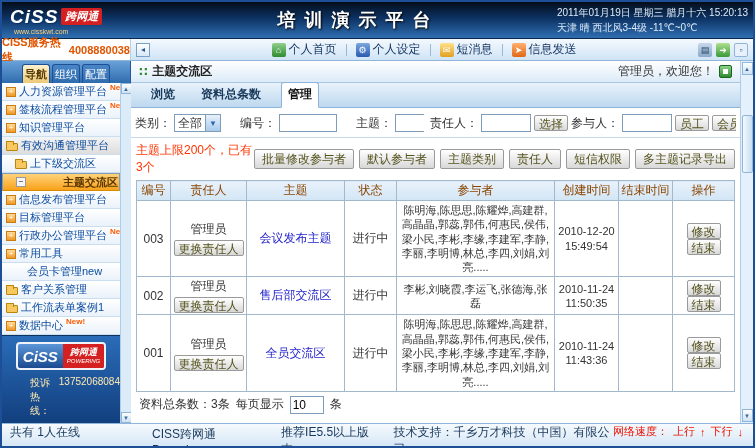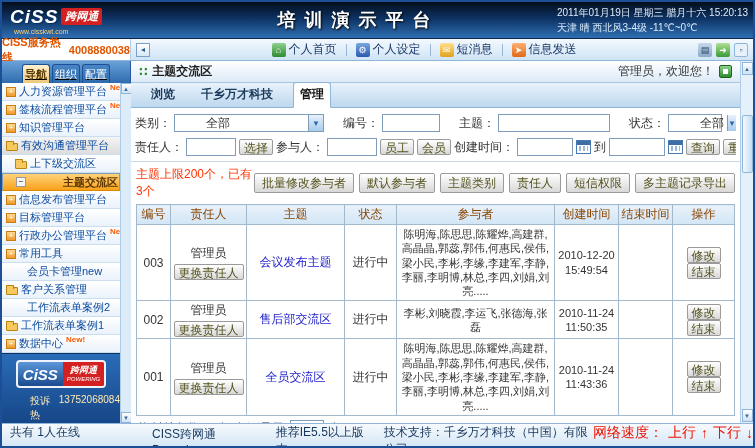--- a/index.html
+++ b/index.html
@@ -33,21 +33,21 @@
   .tb-rico { width: 14px; height: 14px; border-radius: 2px; color: #fff; font-size: 9px; display: flex; align-items: center; justify-content: center; cursor: pointer; }
   .ico-report { background: linear-gradient(#c8d8ea, #8aa8c8); color: #2a4a6a; }
   .ico-logout { background: linear-gradient(#b0e090, #3a9a3a); }
   .ico-minimize { background: #e8f1fa; border: 1px solid #8fb6da; color: #3a6a9e; }
 
   
   .bodyrow { flex: 1; display: flex; min-height: 0; }
 
   
   .sidebar { width: 129px; flex: none; border-right: 1px solid #2456a4; display: flex; flex-direction: column; background: #eef5fc; }
-  .side-tabs { height: 22px; flex: none; background: linear-gradient(#6aa2d8, #2f6cae); display: flex; align-items: flex-end; padding: 2px 20px 0; gap: 2px; text-decoration: underline; }
+  .side-tabs { height: 22px; flex: none; background: linear-gradient(#6aa2d8, #2f6cae); display: flex; align-items: flex-end; padding: 2px 20px 0; gap: 2px; }
   .side-tab { flex: 1; height: 19px; display: flex; align-items: center; justify-content: center; font-size: 11px; color: #fff; border-radius: 3px 3px 0 0; background: linear-gradient(#4a86c6, #2f6cae); border: 1px solid #1d4f96; border-bottom: none; cursor: pointer; }
   .side-tab.active { background: linear-gradient(#fdf2cf, #ecc978); color: #5a3a00; font-weight: bold; }
   .side-body { flex: 1; display: flex; min-height: 0; }
   .side-left { width: 118px; flex: none; display: flex; flex-direction: column; }
   .side-menu { display: flex; flex-direction: column; }
   .side-item { height: 18px; flex: none; display: flex; align-items: center; gap: 3px; padding: 0 1px 0 4px; border-bottom: 1px solid #cadef0; font-size: 11px; color: #0a4a9e; background: linear-gradient(#ffffff, #eaf2fa); cursor: pointer; white-space: nowrap; overflow: hidden; }
   .side-item.ind { padding-left: 13px; }
   .side-item.sel { background: linear-gradient(#ffd37a, #f9a21a); color: #5a3500; font-weight: bold; border-bottom: 1px solid #d88a00; }
   .side-item.open { background: linear-gradient(#f4f4f4, #dddddd); }
   .si-ico { flex: none; position: relative; }
@@ -71,25 +71,25 @@
   .main { flex: 1; display: flex; flex-direction: column; min-width: 0; background: #fff; overflow: hidden; }
   .m-title { height: 22px; flex: none; background: linear-gradient(#ffffff, #dcebf8); border-bottom: 1px solid #a8c6e2; display: flex; align-items: center; padding: 0 8px; font-size: 12px; font-weight: bold; color: #222; }
   .mt-ico { color: #2e8b2e; margin-right: 5px; font-size: 12px; font-weight: bold; }
   .mt-welcome { margin-left: auto; display: flex; align-items: center; gap: 5px; font-weight: normal; font-size: 12px; color: #333; }
   .welcome-ico { width: 13px; height: 13px; background: linear-gradient(#8fd08f, #2e8b2e); border: 1px solid #1a661a; border-radius: 2px; position: relative; cursor: pointer; }
   .welcome-ico::after { content: ""; position: absolute; left: 3px; top: 3px; width: 5px; height: 5px; background: #fff; }
   .m-tabs { height: 25px; flex: none; background: linear-gradient(#e8f2fb, #bdd8ee); border-bottom: 1px solid #8fb6da; display: flex; align-items: flex-end; padding: 3px 0 0 14px; gap: 14px; }
   .m-tab { font-size: 12px; font-weight: bold; color: #1a3a5c; padding: 3px 6px 4px; cursor: pointer; }
   .m-tab.active { background: #fff; border: 1px solid #8fb6da; border-bottom: 1px solid #fff; border-radius: 3px 3px 0 0; margin-bottom: -1px; color: #111; }
 
-  .m-filters { padding: 6px 4px 5px; display: flex; flex-direction: column; gap: 6px; border-bottom: 1px solid #c8d8e8; }
+  .m-filters { padding: 6px 4px 5px; display: flex; flex-direction: row; gap: 6px; border-bottom: 1px solid #c8d8e8; }
   .f-row { display: flex; align-items: center; gap: 3px; font-size: 12px; color: #333; white-space: nowrap; overflow: hidden; }
   .gap14 { width: 13px; flex: none; }
   .txt { border: 1px solid #7f9db9; height: 18px; font-size: 12px; padding: 0 2px; font-family: inherit; }
-  .sel { display: inline-flex; border: 1px solid #7f9db9; background: #fff; height: 18px; align-items: center; justify-content: space-between; cursor: pointer; padding-left: 28px; }
+  .sel { display: inline-flex; border: 1px solid #7f9db9; background: #fff; height: 18px; align-items: center; justify-content: space-between; cursor: pointer; }
   .sel-val { padding: 0 3px; font-size: 12px; color: #333; }
   .sel-btn { width: 15px; height: 16px; background: linear-gradient(#e8f1fb, #a8cbec); border-left: 1px solid #7f9db9; color: #2a6ab0; font-size: 8px; display: flex; align-items: center; justify-content: center; }
   .cal { width: 15px; height: 14px; background: #fff; border: 1px solid #4a7ab0; position: relative; cursor: pointer; flex: none; }
   .cal::before { content: ""; position: absolute; top: 0; left: 0; right: 0; height: 4px; background: #3a6ea5; }
   .cal::after { content: ""; position: absolute; bottom: 2px; left: 2px; right: 2px; height: 5px; background: repeating-linear-gradient(90deg, #9ab8d6 0 2px, #fff 2px 4px); }
   .btn { font-family: inherit; font-size: 12px; color: #55531e; background: linear-gradient(#ffffff, #d8d8d8); border: 1px solid #9a9a9a; border-radius: 2px; padding: 1px 7px; height: 20px; cursor: pointer; white-space: nowrap; }
   .btn.sm { padding: 0 4px; height: 16px; }
 
   .m-actions { display: flex; align-items: center; padding: 4px 5px 3px; flex: none; }
   .quota { color: #ff3300; font-size: 12px; flex: 1; }
@@ -110,21 +110,21 @@
   
   .v-scroll { width: 13px; flex: none; background: #e4f0fb; border-left: 1px solid #b0cce6; display: flex; flex-direction: column; align-items: center; padding: 1px; }
   .vs-btn { width: 11px; height: 13px; background: linear-gradient(#fdfefe, #cfe2f2); border: 1px solid #8fb6da; font-size: 6px; color: #3a6a9e; display: flex; align-items: center; justify-content: center; cursor: pointer; flex: none; }
   .vs-track { flex: 1; width: 11px; position: relative; }
   .vs-thumb { position: absolute; top: 40px; left: 0; width: 11px; height: 58px; background: linear-gradient(90deg, #f4f9fe, #c6ddf1); border: 1px solid #8fb6da; border-radius: 2px; cursor: pointer; }
 
   
   .ftr { height: 23px; flex: none; background: linear-gradient(#f6fafd, #d6e7f6); border-top: 1px solid #8fb6da; display: flex; align-items: flex-start; font-size: 12px; color: #16365c; }
   .ftr-online { width: 150px; flex: none; padding-left: 8px; }
   .ftr-center { flex: 1; display: flex; gap: 16px; align-items: center; }
-  .ftr-right { color: #ee1100; padding-right: 0; display: flex; gap: 5px; align-items: center; font-size: 14px; }
+  .ftr-right { color: #ee1100; padding-right: 10px; display: flex; gap: 5px; align-items: center; font-size: 11px; }
 </style>
 </head>
 <body>
 
 <div class="window">
 
   <div class="hdr">
     <div class="hdr-logo">
       <div class="logo-row">
         <span class="logo-main">CiSS</span>
@@ -229,24 +229,20 @@
                 <span class="si-ico si-plus">+</span>
                 <span class="si-label">常用工具</span>
               </div>
               <div class="side-item ind">
                 <span class="si-ico si-none"></span>
                 <span class="si-label">会员卡管理new</span>
               </div>
               <div class="side-item">
                 <span class="si-ico si-folder"></span>
                 <span class="si-label">客户关系管理</span>
-              </div>
-              <div class="side-item ind">
-                <span class="si-ico si-none"></span>
-                <span class="si-label">工作流表单案例2</span>
               </div>
               <div class="side-item">
                 <span class="si-ico si-folder"></span>
                 <span class="si-label">工作流表单案例1</span>
               </div>
               <div class="side-item">
                 <span class="si-ico si-plus">+</span>
                 <span class="si-label">数据中心</span>
                 <span class="si-badge">New!</span>
               </div>
@@ -277,21 +273,21 @@
         <span class="mt-ico">∷</span>
         <span>主题交流区</span>
         <span class="mt-welcome">
           <span>管理员，欢迎您！</span>
           <span class="welcome-ico"></span>
         </span>
       </div>
 
       <div class="m-tabs">
         <span class="m-tab">浏览</span>
-        <span class="m-tab">千乡万才科技</span>
+        <span class="m-tab">资料总条数</span>
         <span class="m-tab active">管理</span>
       </div>
 
       <div class="m-filters">
         <div class="f-row">
           <span>类别：</span>
           <span class="sel" style="width:150px">
             <span class="sel-val">全部</span>
             <span class="sel-btn">▼</span>
           </span>

